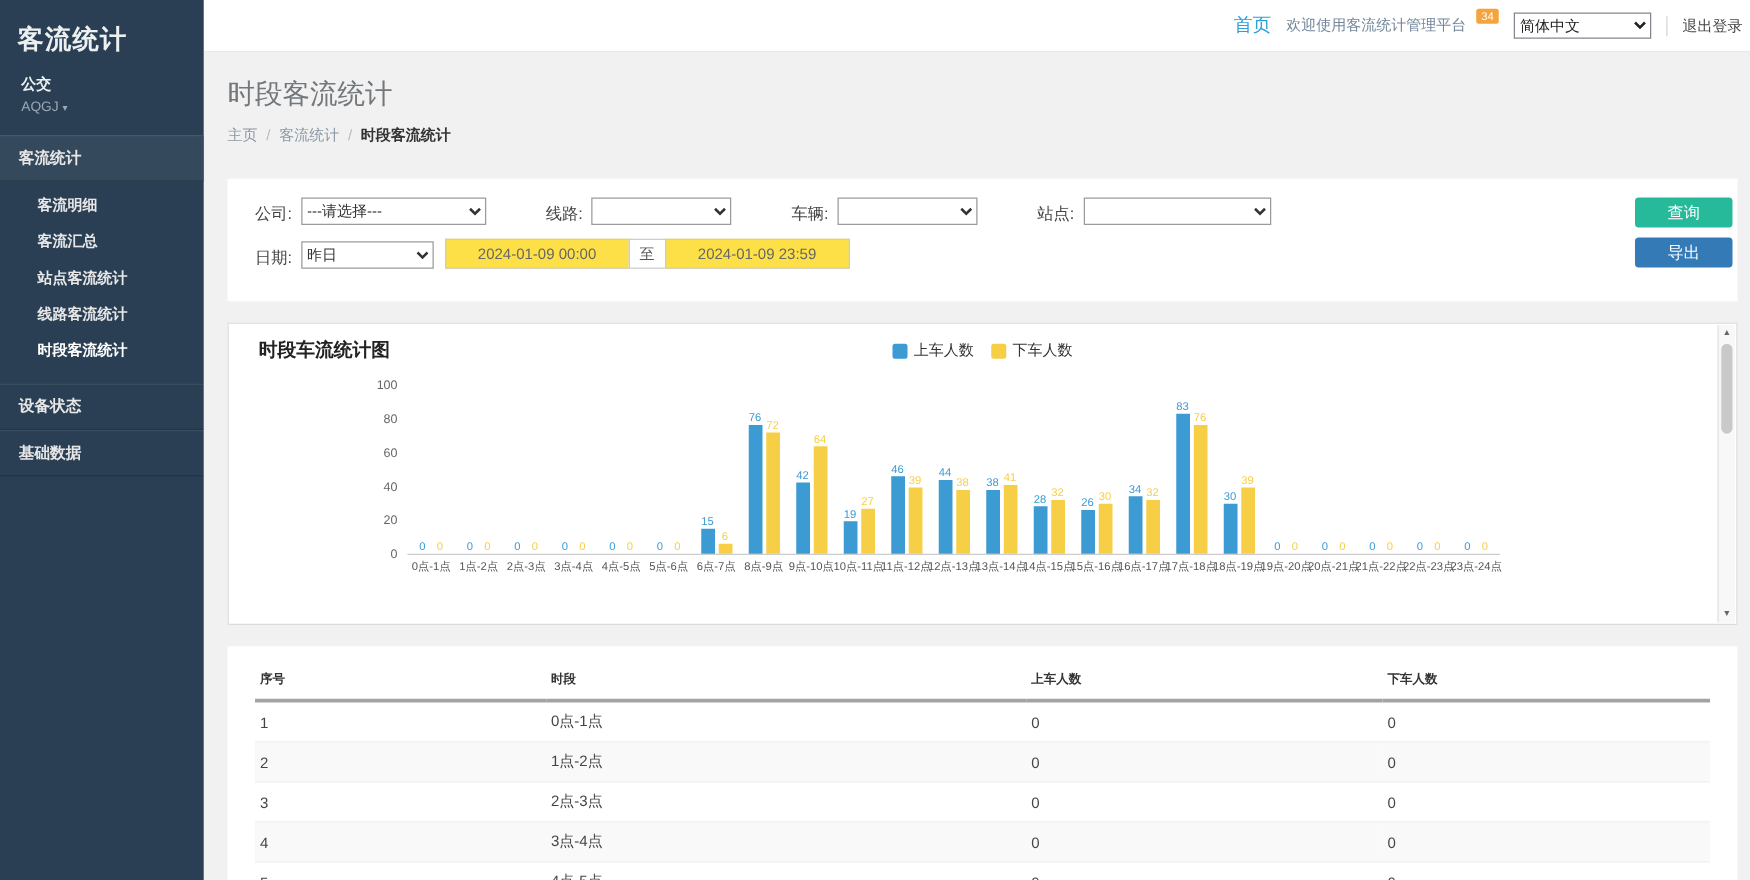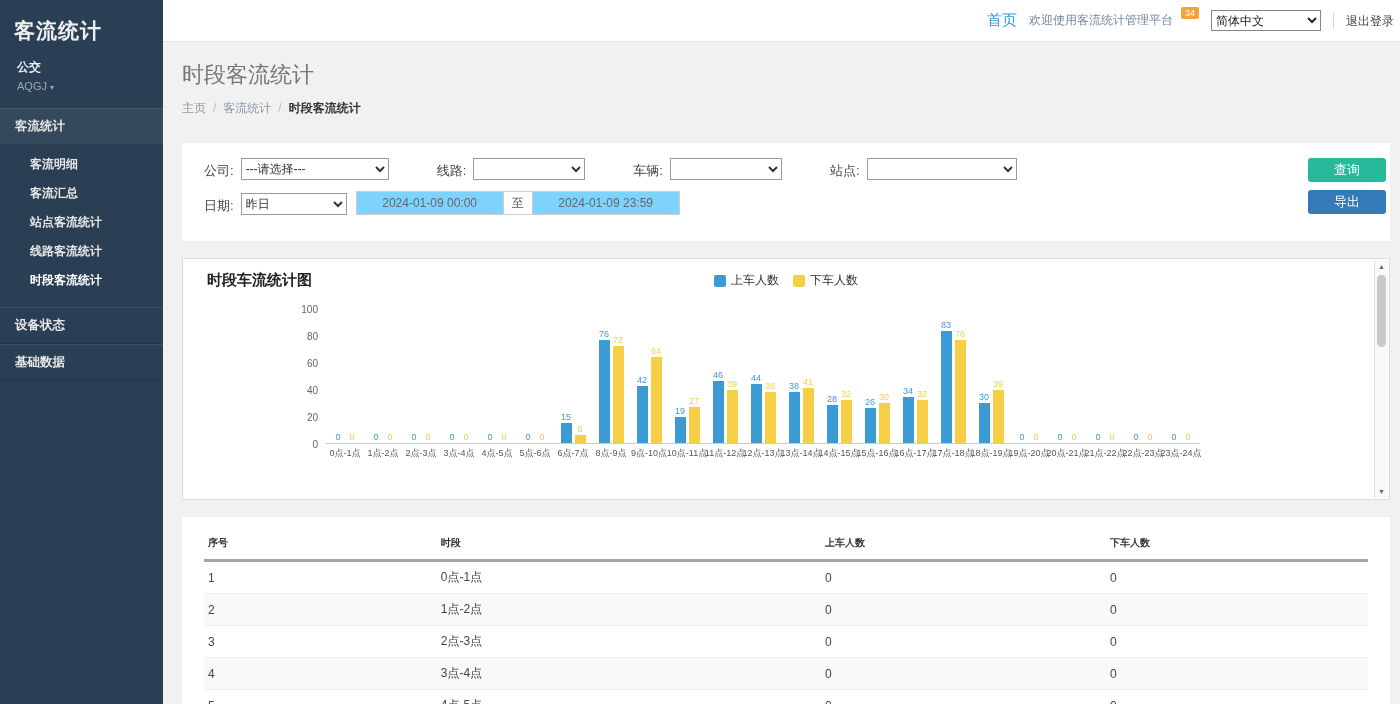--- a/index.html
+++ b/index.html
@@ -43,21 +43,21 @@
   .filter-row { display:flex; align-items:flex-end; margin-bottom:11px; }
   .filter-row:last-child { margin-bottom:0; }
   .f-label { font-size:13px; color:#444; margin-right:7px; }
   select.f-select { height:22px; font-size:12px; border:1px solid #9b9b9b; background:#fff; color:#333; font-family:inherit; }
   .sel-company { width:148px; margin-right:48px; }
   .sel-line    { width:112px; margin-right:48px; }
   .sel-vehicle { width:112px; margin-right:48px; }
   .sel-station { width:150px; }
   .sel-preset  { width:106px; height:24px; margin-right:9px; }
   .date-group { display:flex; align-items:stretch; }
-  .date-input { width:148px; height:24px; background:#7dd3fc; border:1px solid #ccc; text-align:center; font-size:12px; color:#666; font-family:inherit; }
+  .date-input { width:148px; height:24px; background:#fde047; border:1px solid #ccc; text-align:center; font-size:12px; color:#666; font-family:inherit; }
   .to-label { display:flex; align-items:center; padding:0 8px; border:1px solid #ccc; margin:0 -1px; background:#fff; font-size:12px; color:#555; }
   .btn-col { position:absolute; right:4px; top:15px; display:flex; flex-direction:column; gap:8px; }
   .btn { width:78px; height:24px; border:none; border-radius:3px; color:#fff; font-size:13px; cursor:pointer; font-family:inherit; }
   .btn-query  { background:#26B99A; }
   .btn-export { background:#337ab7; }
 
   
   .chart-card { position:relative; background:#fff; border:1px solid #dcdcdc; margin-top:17px; height:242px; padding:12px 24px 0 24px; overflow:hidden; }
   .chart-header { position:relative; height:22px; }
   .chart-title { font-size:15px; font-weight:bold; color:#222; }

